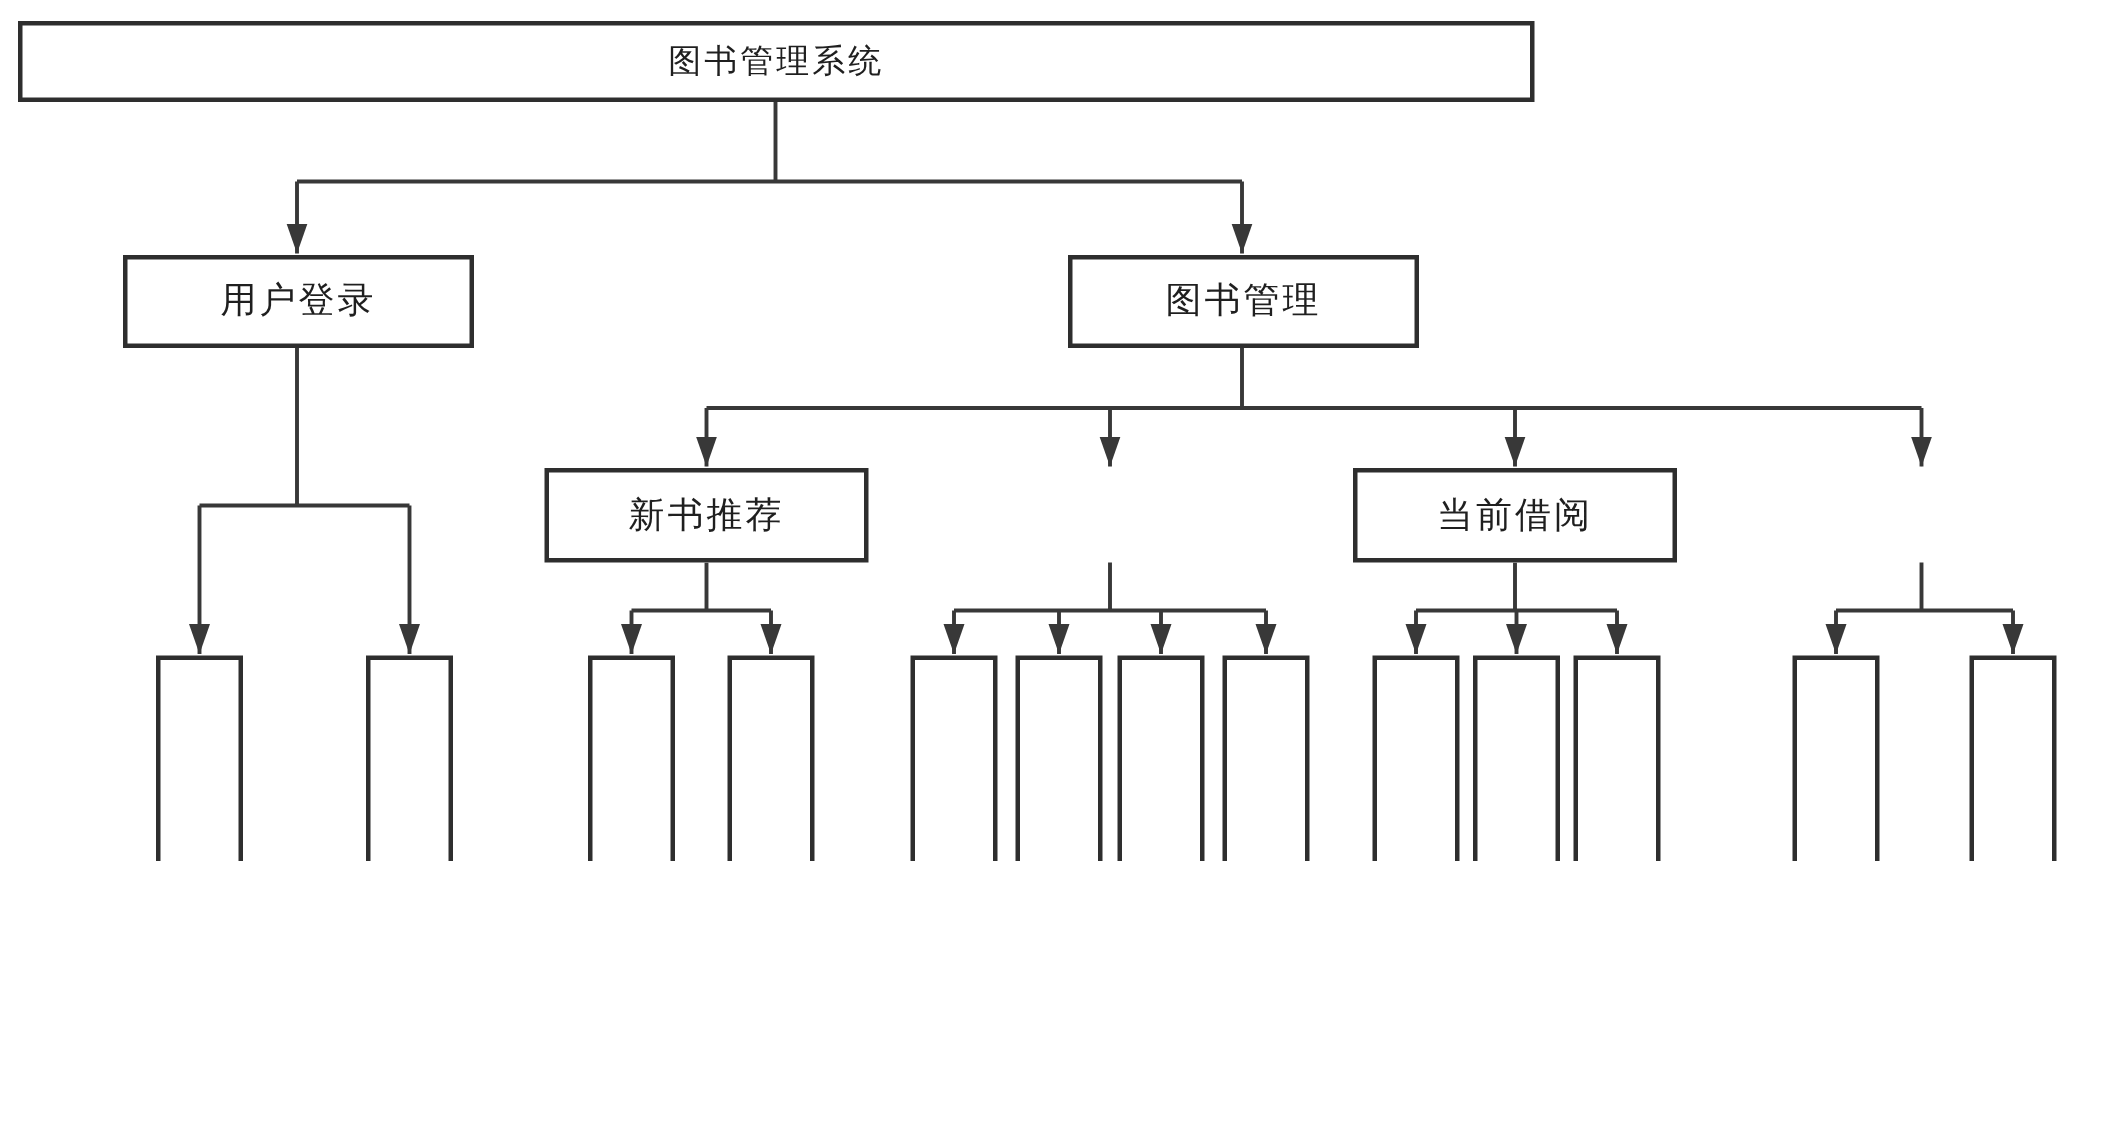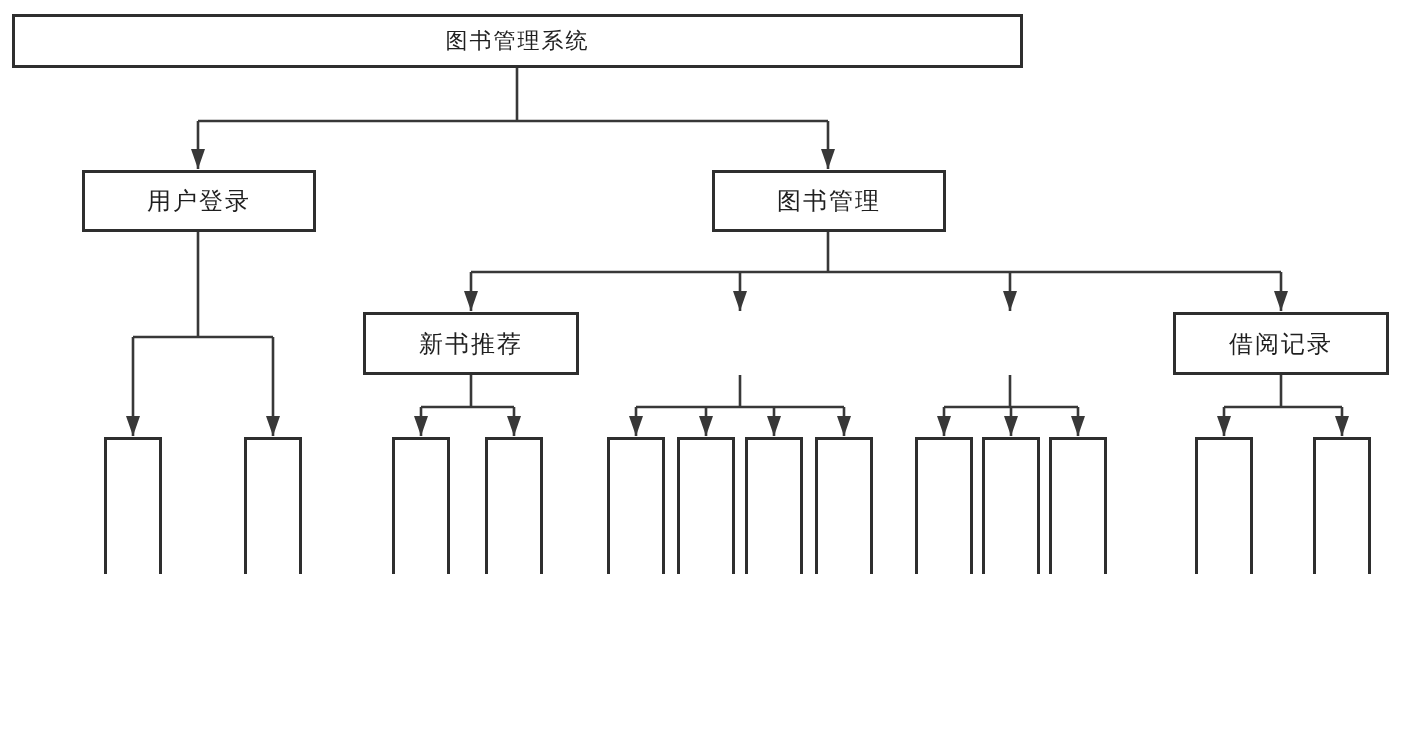--- a/index.html
+++ b/index.html
@@ -80,21 +80,21 @@
       <line x1="1342" y1="407" x2="1342" y2="436" marker-end="url(#arrow)"></line>
     </g>
   </svg>
 
   <div class="box root h-label">图书管理系统</div>
 
   <div class="box lv2a h-label">用户登录</div>
   <div class="box lv2b h-label">图书管理</div>
 
   <div class="box lv3 p1 h-label">新书推荐</div>
-  <div class="box lv3 p4 h-label">借阅记录</div>
+  <div class="box lv3 p3 h-label">当前借阅</div>
 
   <div class="box leaf l1">用户登录</div>
   <div class="box leaf l2">注销登录</div>
 
   <div class="box leaf l3">查询图书</div>
   <div class="box leaf l4">借阅图书</div>
 
   <div class="box leaf l5">查询图书</div>
   <div class="box leaf l6">新增图书（管理员）</div>
   <div class="box leaf l7">编辑图书（管理员）</div>

